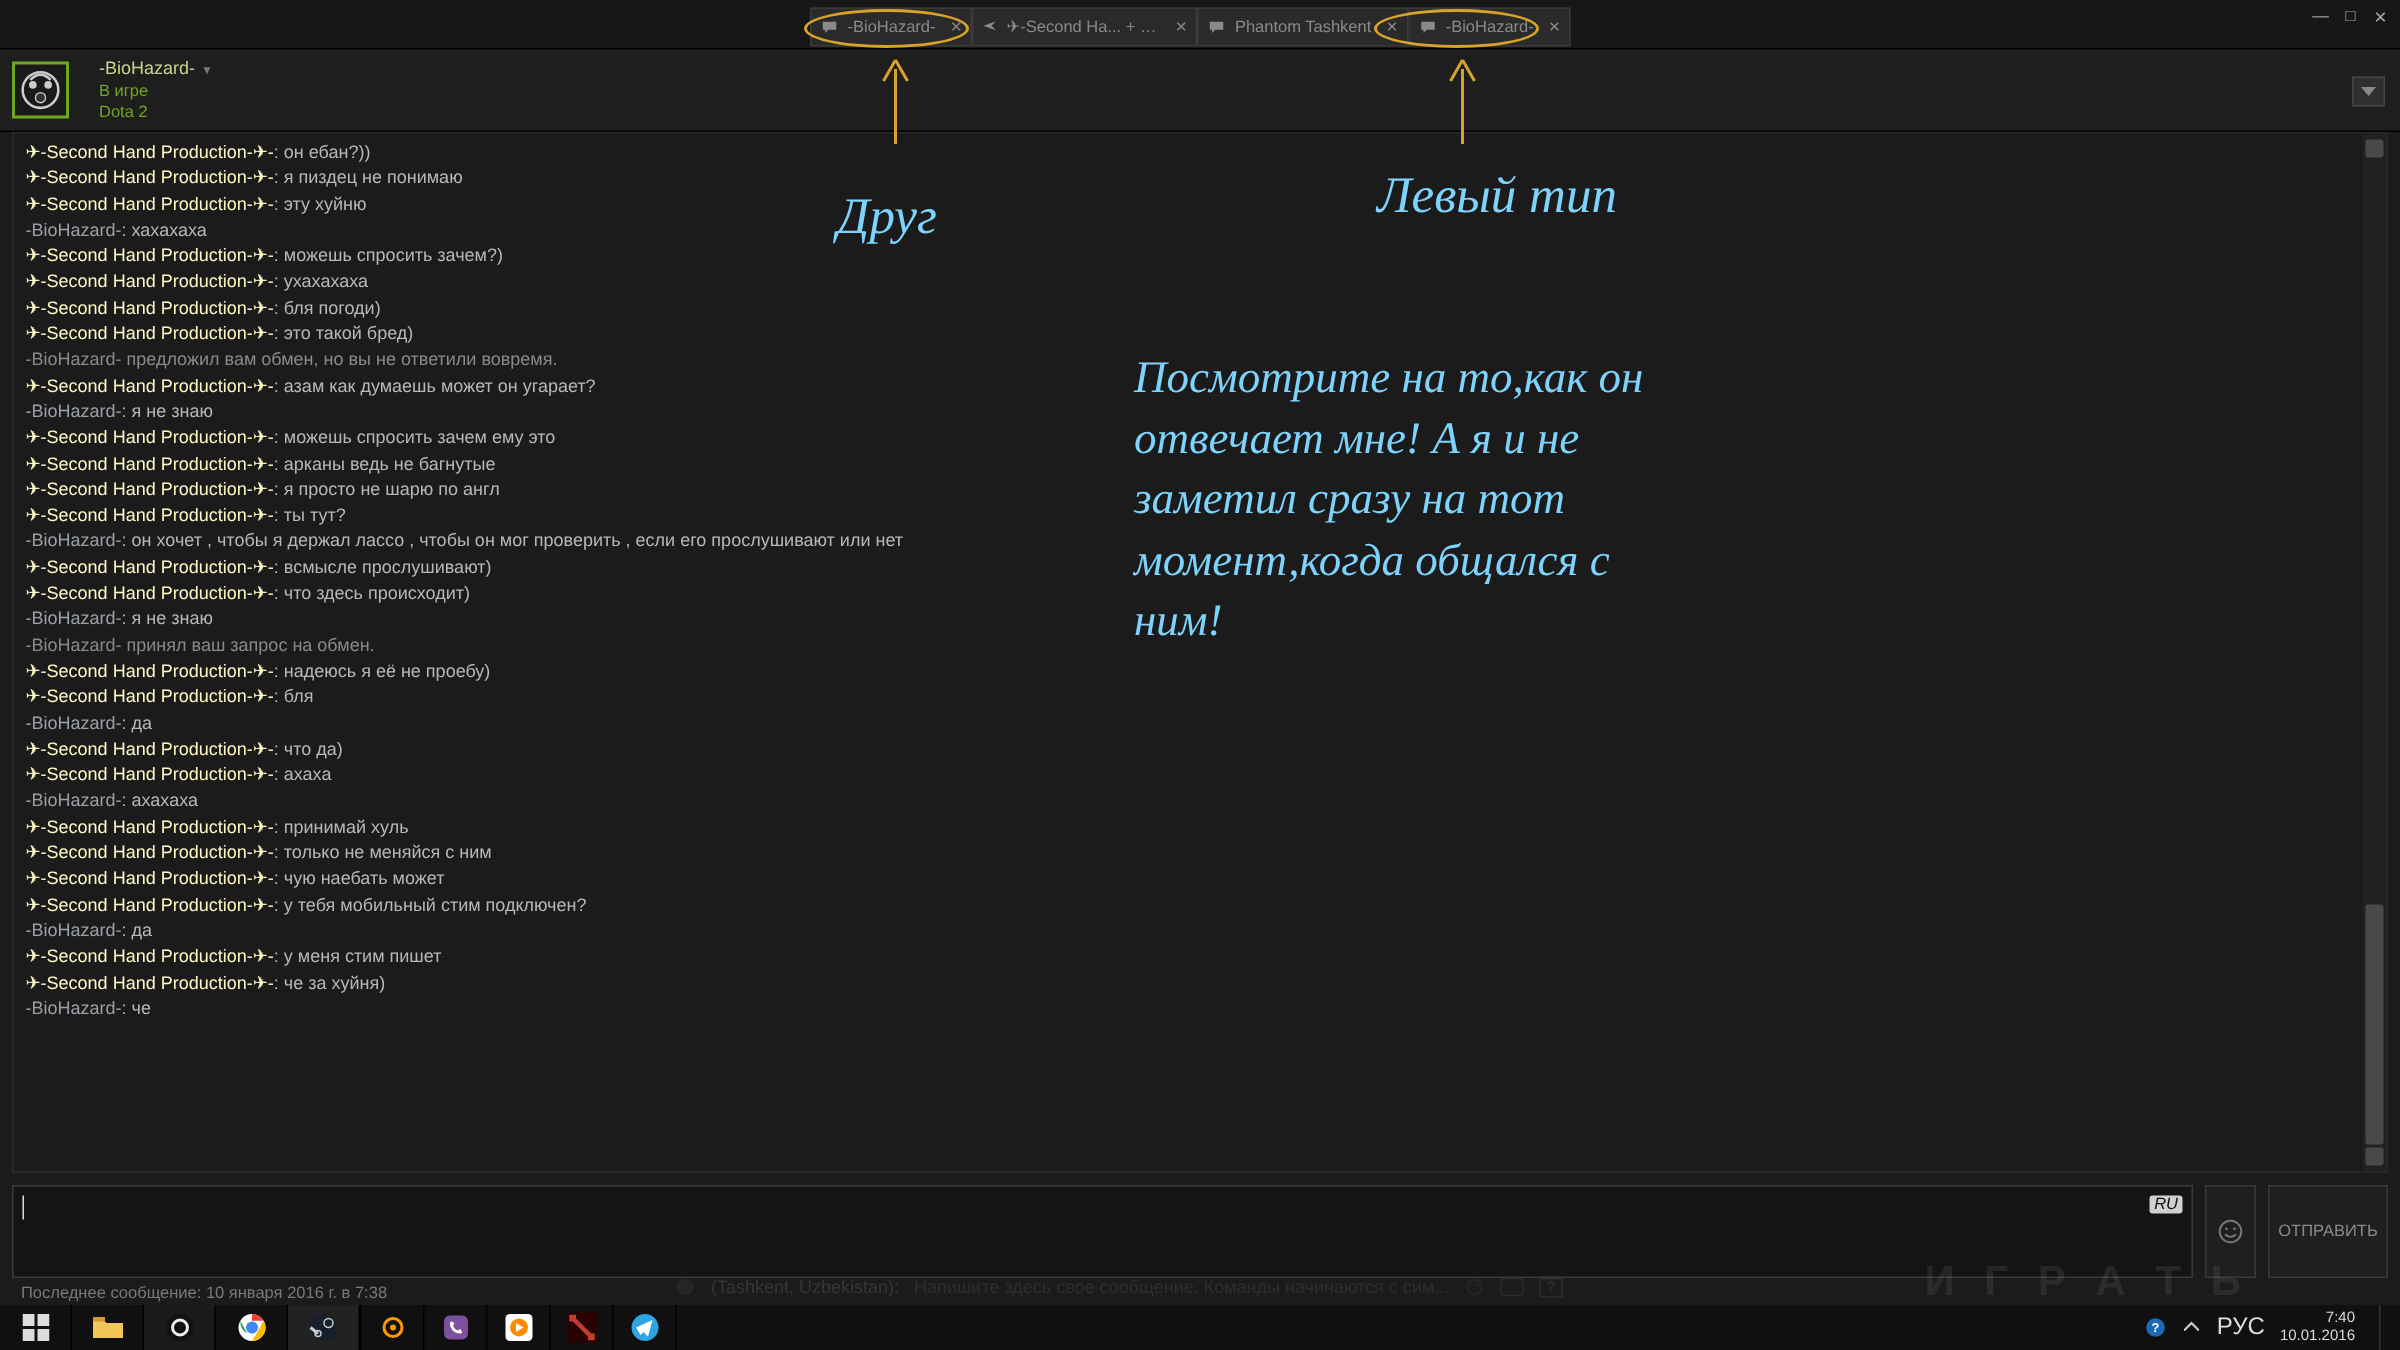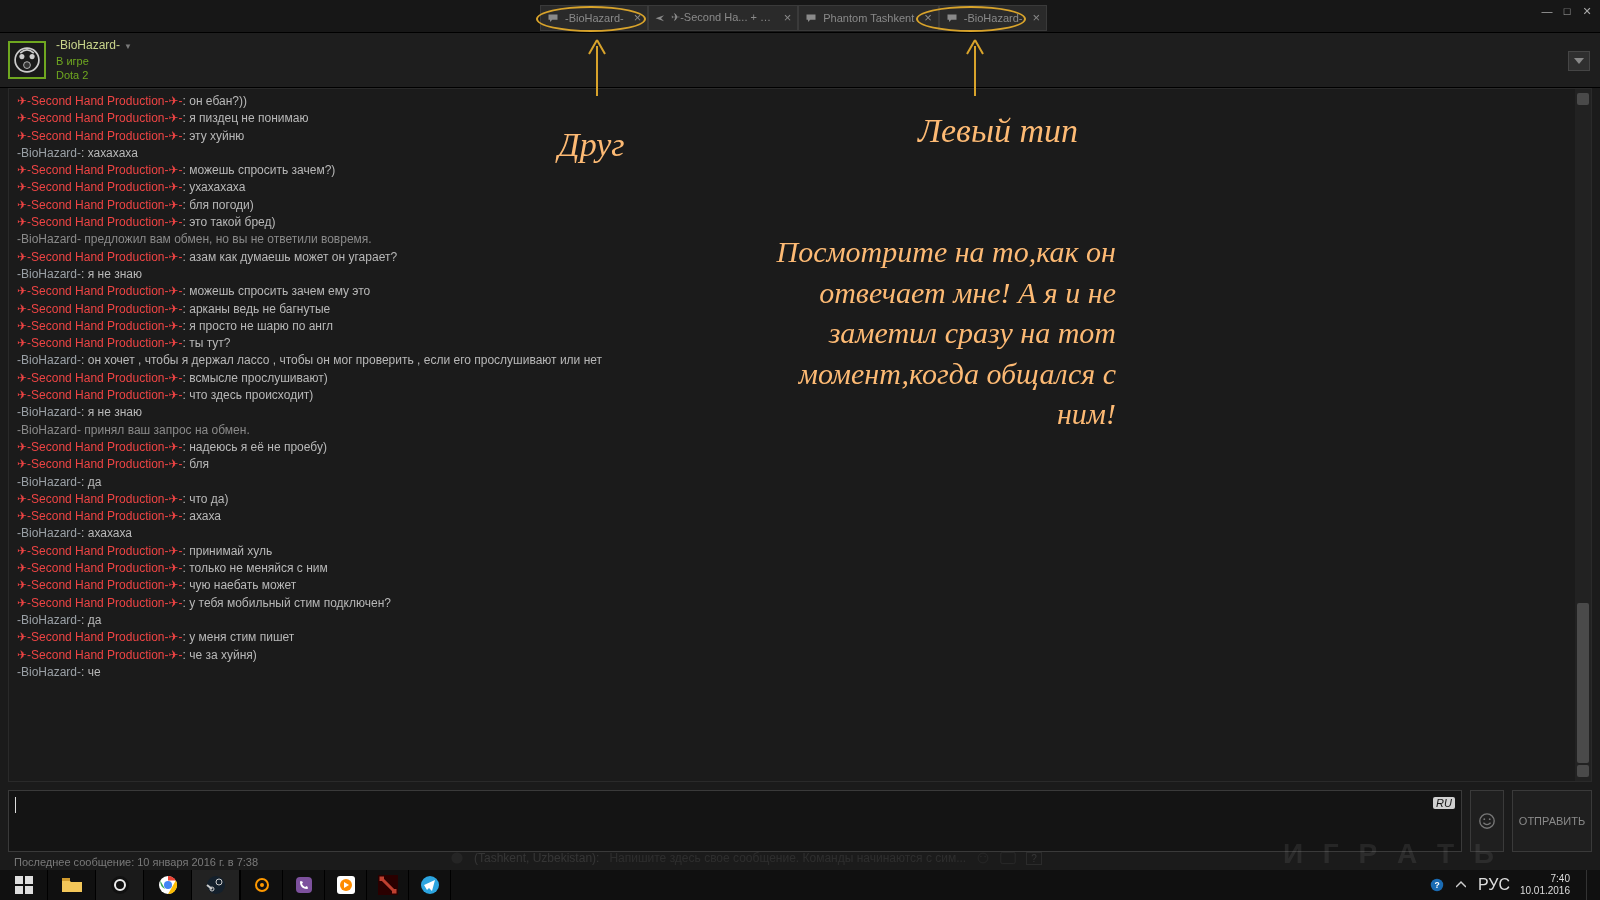--- a/index.html
+++ b/index.html
@@ -12,39 +12,39 @@
   .chat-tab.circled { position: relative; }
   .tab-icon { width: 12px; height: 10px; display: inline-block; }
   .tab-close { color: #8a8a8a; font-size: 13px; margin-left: 4px; cursor: pointer; }
   .win-controls { position: absolute; right: 6px; top: 4px; display: flex; gap: 6px; }
   .win-btn { width: 14px; height: 14px; color: #aaa; font-size: 11px; display: flex; align-items: center; justify-content: center; cursor: pointer; }
   
   
   .contact-bar { height: 56px; background: #1e1e1e; border-top: 1px solid #000; border-bottom: 1px solid #000; display: flex; align-items: center; padding: 4px 8px; position: relative; }
   .avatar { width: 38px; height: 38px; border: 2px solid #6fa720; background: #2a2a2a; display: flex; align-items: center; justify-content: center; overflow: hidden; }
   .avatar svg { width: 34px; height: 34px; }
-  .contact-info { margin-left: 10px; line-height: 14px; }
+  .contact-info { margin-left: 20px; line-height: 14px; }
   .contact-name { color: #c8d48b; font-size: 12px; }
   .contact-name .dd { font-size: 8px; margin-left: 4px; color: #7a7a7a; }
   .contact-status { color: #6fa720; font-size: 11px; }
   .contact-game { color: #6fa720; font-size: 11px; }
   .header-menu-btn { position: absolute; right: 10px; top: 18px; width: 22px; height: 20px; background: #2f2f2f; border: 1px solid #454545; display:flex; align-items:center; justify-content:center; cursor:pointer;}
   
   
   .chat-body { position: absolute; top: 88px; left: 8px; right: 8px; bottom: 118px; background: #1b1b1b; overflow: hidden; border: 1px solid #2a2a2a; }
   .chat-scroll-track { position: absolute; right: 0; top: 0; width: 16px; height: 100%; background: #222; }
   .chat-scroll-thumb { position: absolute; right: 2px; width: 12px; background: #4a4a4a; border-radius: 2px; }
   .chat-lines { padding: 4px 20px 4px 8px; font-size: 12px; line-height: 17.3px; color: #b8b8b8; }
-  .author-shp { color: #ef4444; }
+  .author-shp { color: #fef9c3; }
   .author-bh { color: #9aa0a6; }
   .sys { color: #8a8a8a; }
   .msg { color: #b8b8b8; }
   
   
-  .anno { position: absolute; pointer-events: none; font-family: 'Brush Script MT', 'Segoe Script', cursive; color: #fdba74; text-align: right; }
+  .anno { position: absolute; pointer-events: none; font-family: 'Brush Script MT', 'Segoe Script', cursive; color: #7dd3fc; }
   .anno-circle { border: 2px solid #d8a32b; border-radius: 50%; position: absolute; }
   .anno-arrow { position: absolute; }
   .anno-text { position: absolute; font-size: 34px; font-style: italic; line-height: 1.35; }
   
   
   .input-area { position: absolute; left: 8px; right: 8px; bottom: 48px; height: 62px; display: flex; gap: 8px; }
   .chat-input { flex: 1; border: 1px solid #3a3a3a; background: #141414; position: relative; }
   .chat-input .caret { position: absolute; left: 6px; top: 6px; width: 1px; height: 16px; background: #ddd; }
   .lang-ind { position: absolute; right: 6px; top: 6px; font-size: 11px; color: #111; background: #d0d0d0; padding: 0 3px; font-style: italic; border-radius:2px;text-align:center;}
   .emoji-btn { width: 34px; border: 1px solid #3a3a3a; background: #1f1f1f; display:flex; align-items:center; justify-content:center; cursor:pointer;}

